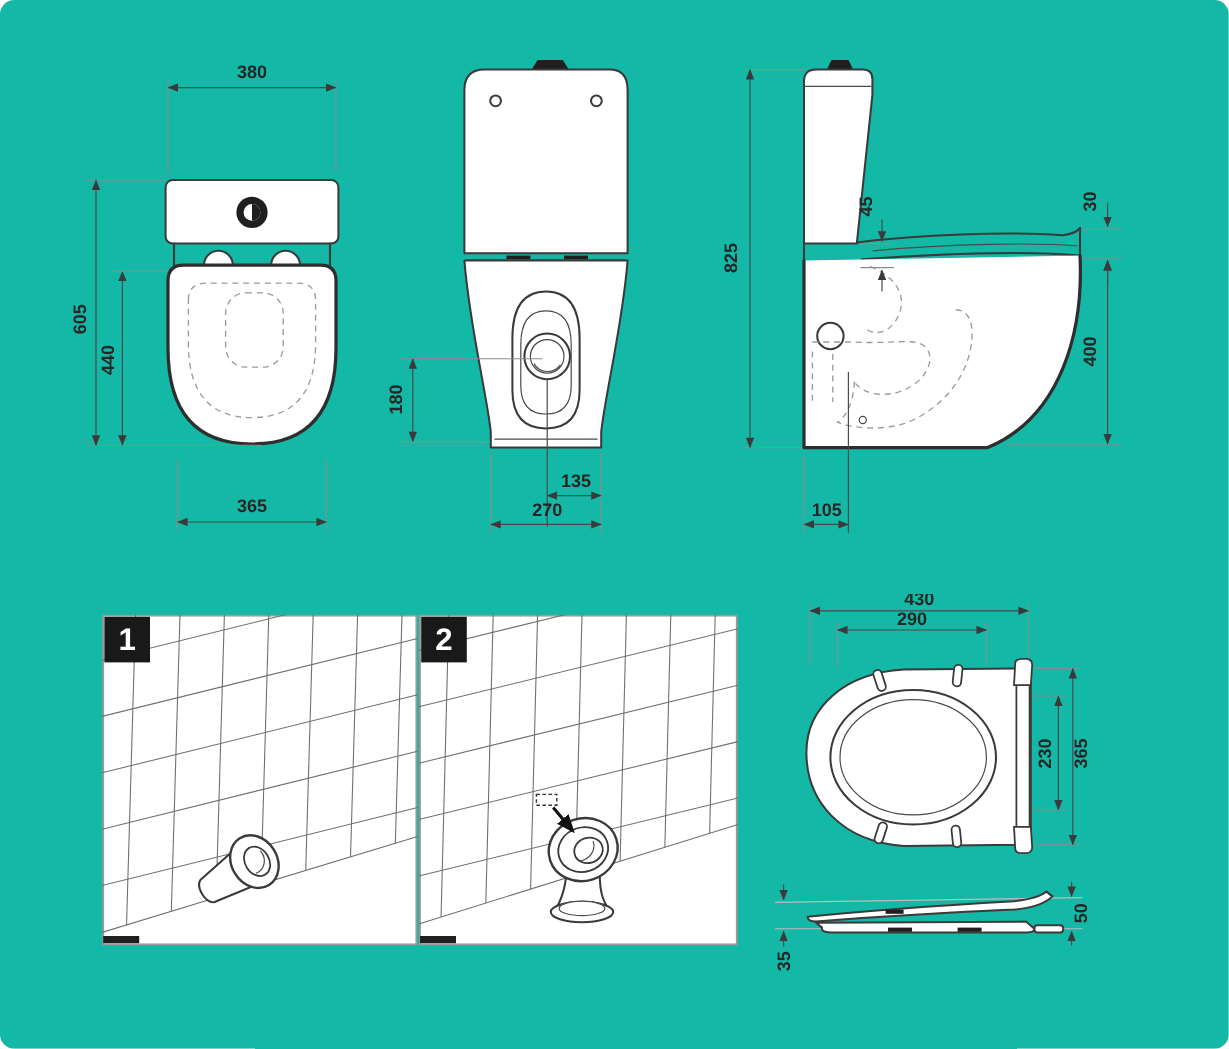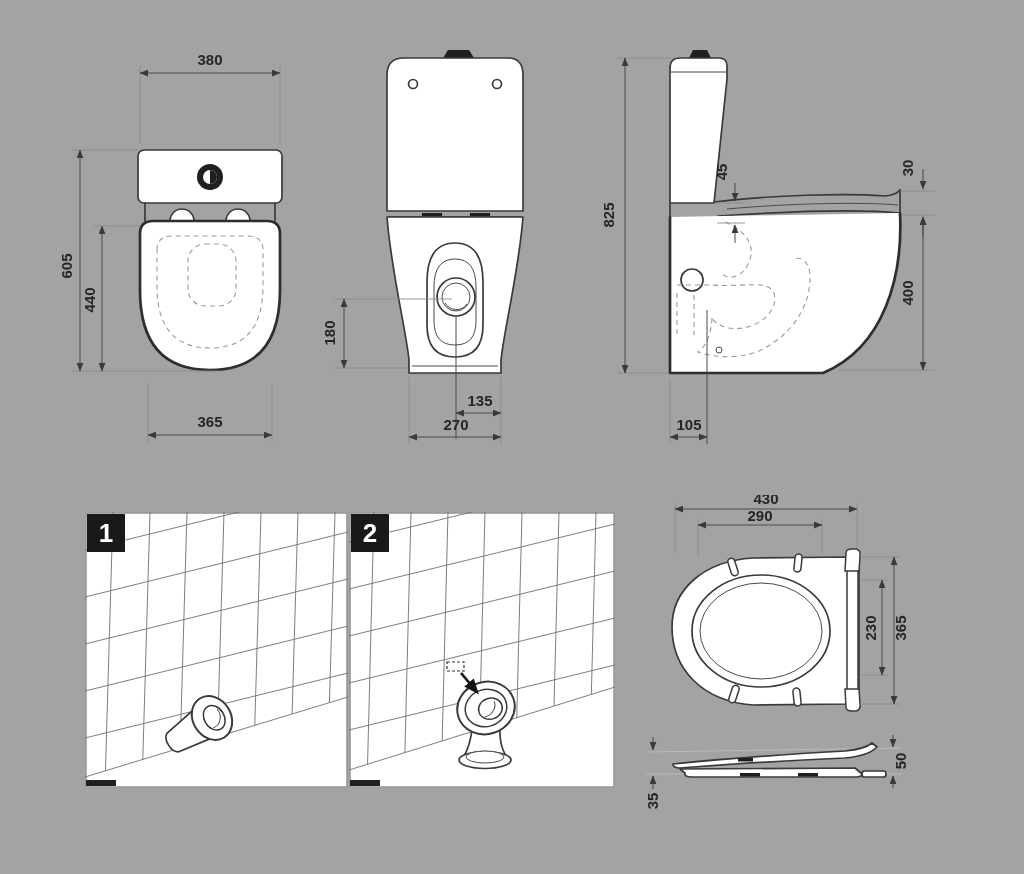--- a/index.html
+++ b/index.html
@@ -1,17 +1,17 @@
 <!DOCTYPE html>
 <html><head>
 <meta charset="utf-8">
 <style>
   html,body{margin:0;padding:0;background:#fff;}
-  #page{position:relative;width:1024px;height:874px;background:#a3a3a3;overflow:hidden;
-        font-family:"Liberation Sans",sans-serif;}
+  #page{position:relative;width:1024px;height:874px;background:#14b8a6;overflow:hidden;
+        font-family:"Liberation Sans",sans-serif;border-radius:12px;}
   .abs{position:absolute;}
   
   .o   {stroke:#3a3a3a;fill:none;stroke-width:1.7;stroke-linejoin:round;stroke-linecap:round;}
   .o2  {stroke:#2e2e2e;fill:none;stroke-width:2.7;stroke-linejoin:round;stroke-linecap:round;}
   .thin{stroke:#4a4a4a;fill:none;stroke-width:1;}
   .fw  {fill:#ffffff;}
   .dim {stroke:#4a4a4a;stroke-width:1;fill:none;}
   .ext {stroke:#8c8c8c;stroke-width:0.9;fill:none;}
   .cons{stroke:#bdbdbd;stroke-width:0.9;fill:none;}
   .dsh {stroke:#9a9a9a;stroke-width:1.1;fill:none;stroke-dasharray:5 4;}

